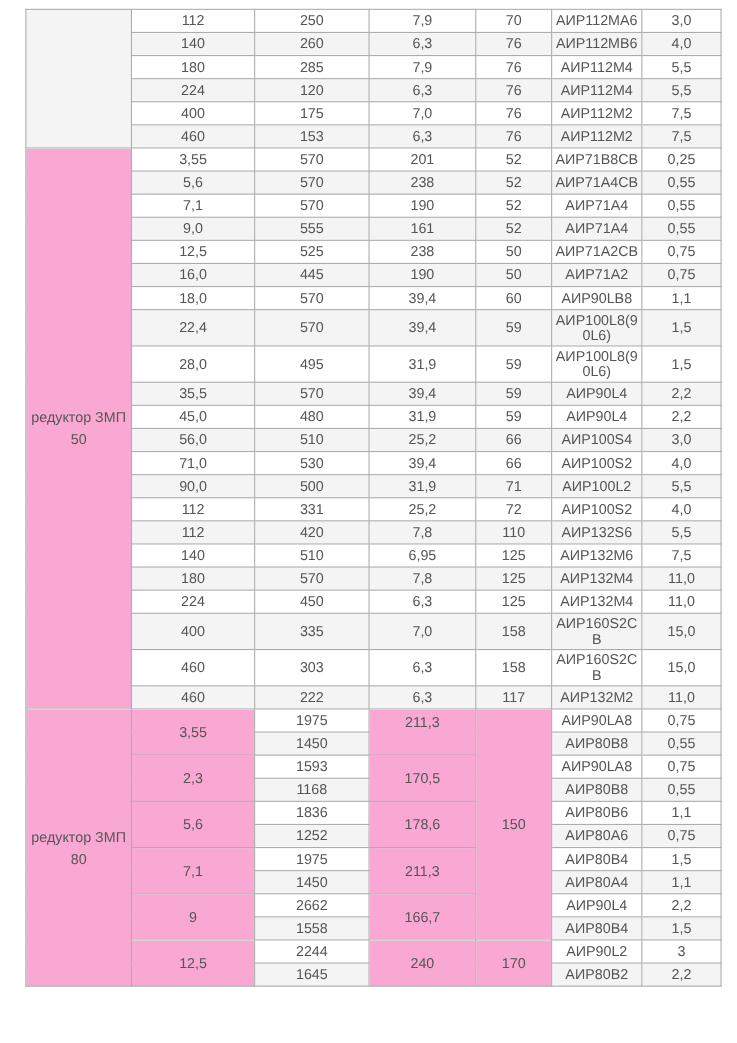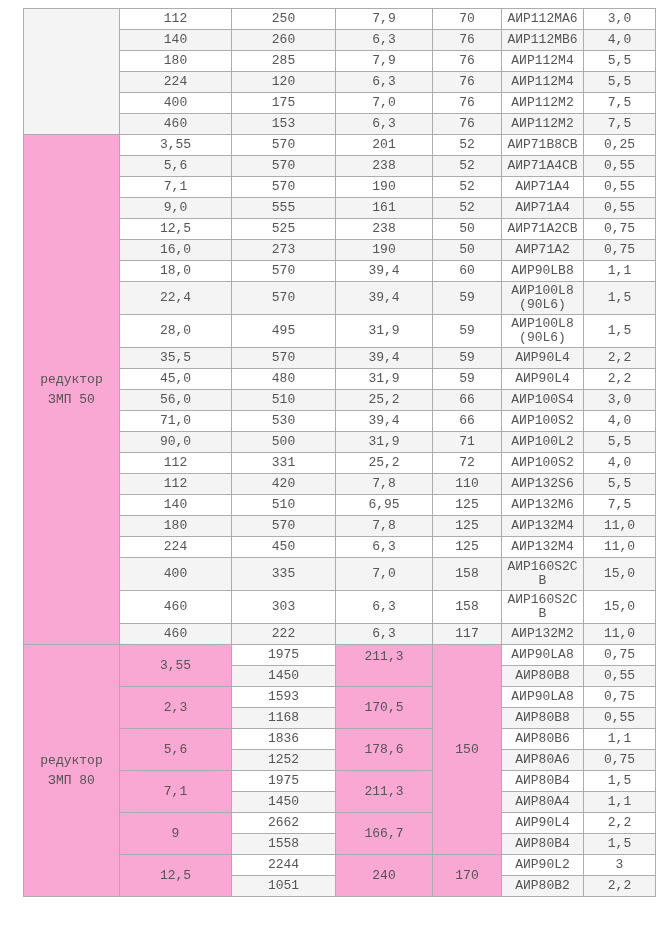--- a/index.html
+++ b/index.html
@@ -19,21 +19,20 @@
   .page {
     width: 670px;
     height: 948px;
     overflow: hidden;
     background: var(--bg);
   }
   table.spec {
     border-collapse: collapse;
     table-layout: fixed;
     margin: 8px 0 0 23px;
-    font-family: Liberation Mono, monospace;
   }
   table.spec td {
     border: 1px solid var(--border);
     text-align: center;
     vertical-align: middle;
     font-size: 13px;
     line-height: 20px;
     color: var(--text);
     height: 20px;
     padding: 0 2px;
@@ -147,21 +146,21 @@
         <tr class="odd">
           <td>12,5</td>
           <td>525</td>
           <td>238</td>
           <td>50</td>
           <td>АИР71А2СВ</td>
           <td>0,75</td>
         </tr>
         <tr class="even">
           <td>16,0</td>
-          <td>273</td>
+          <td>445</td>
           <td>190</td>
           <td>50</td>
           <td>АИР71А2</td>
           <td>0,75</td>
         </tr>
         <tr class="odd">
           <td>18,0</td>
           <td>570</td>
           <td>39,4</td>
           <td>60</td>
@@ -352,19 +351,19 @@
         </tr>
         <tr class="odd">
           <td rowspan="2" class="merged">12,5</td>
           <td>2244</td>
           <td rowspan="2" class="merged">240</td>
           <td rowspan="2" class="merged">170</td>
           <td>АИР90L2</td>
           <td>3</td>
         </tr>
         <tr class="even">
-          <td>1051</td>
+          <td>1645</td>
           <td>АИР80В2</td>
           <td>2,2</td>
         </tr>
       </tbody>
   </table>
 </div>
 
 </body></html>

